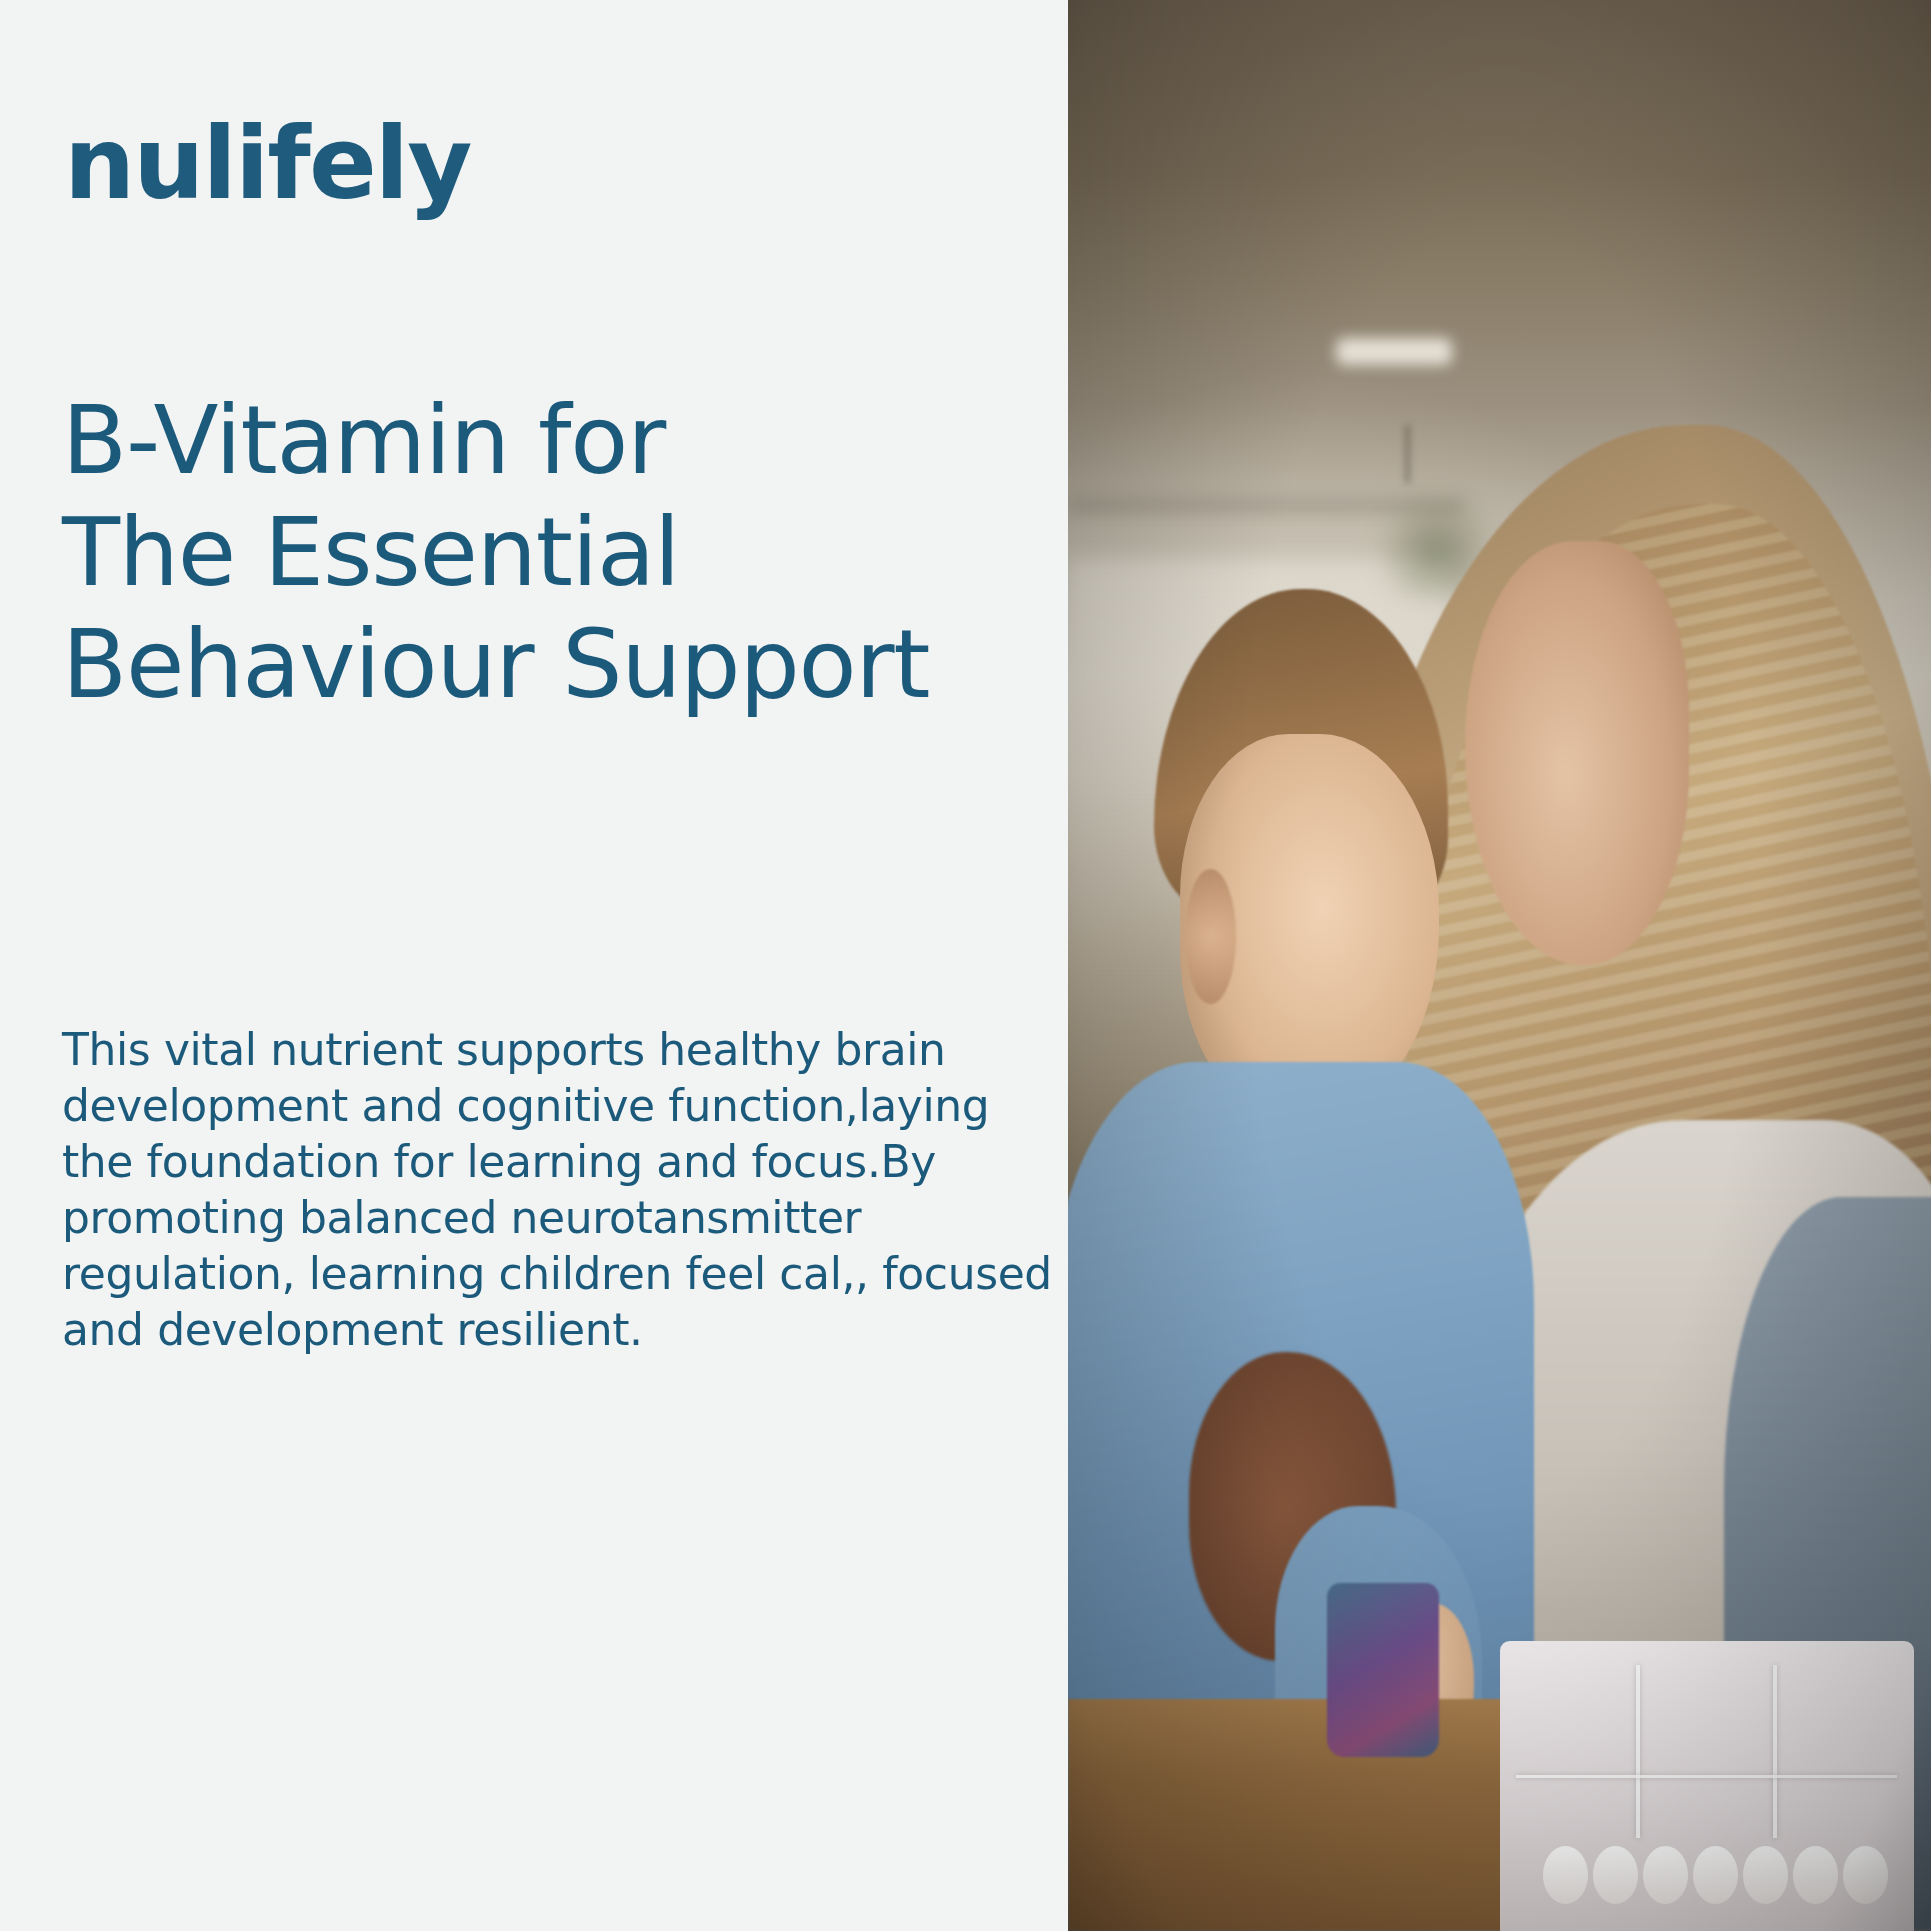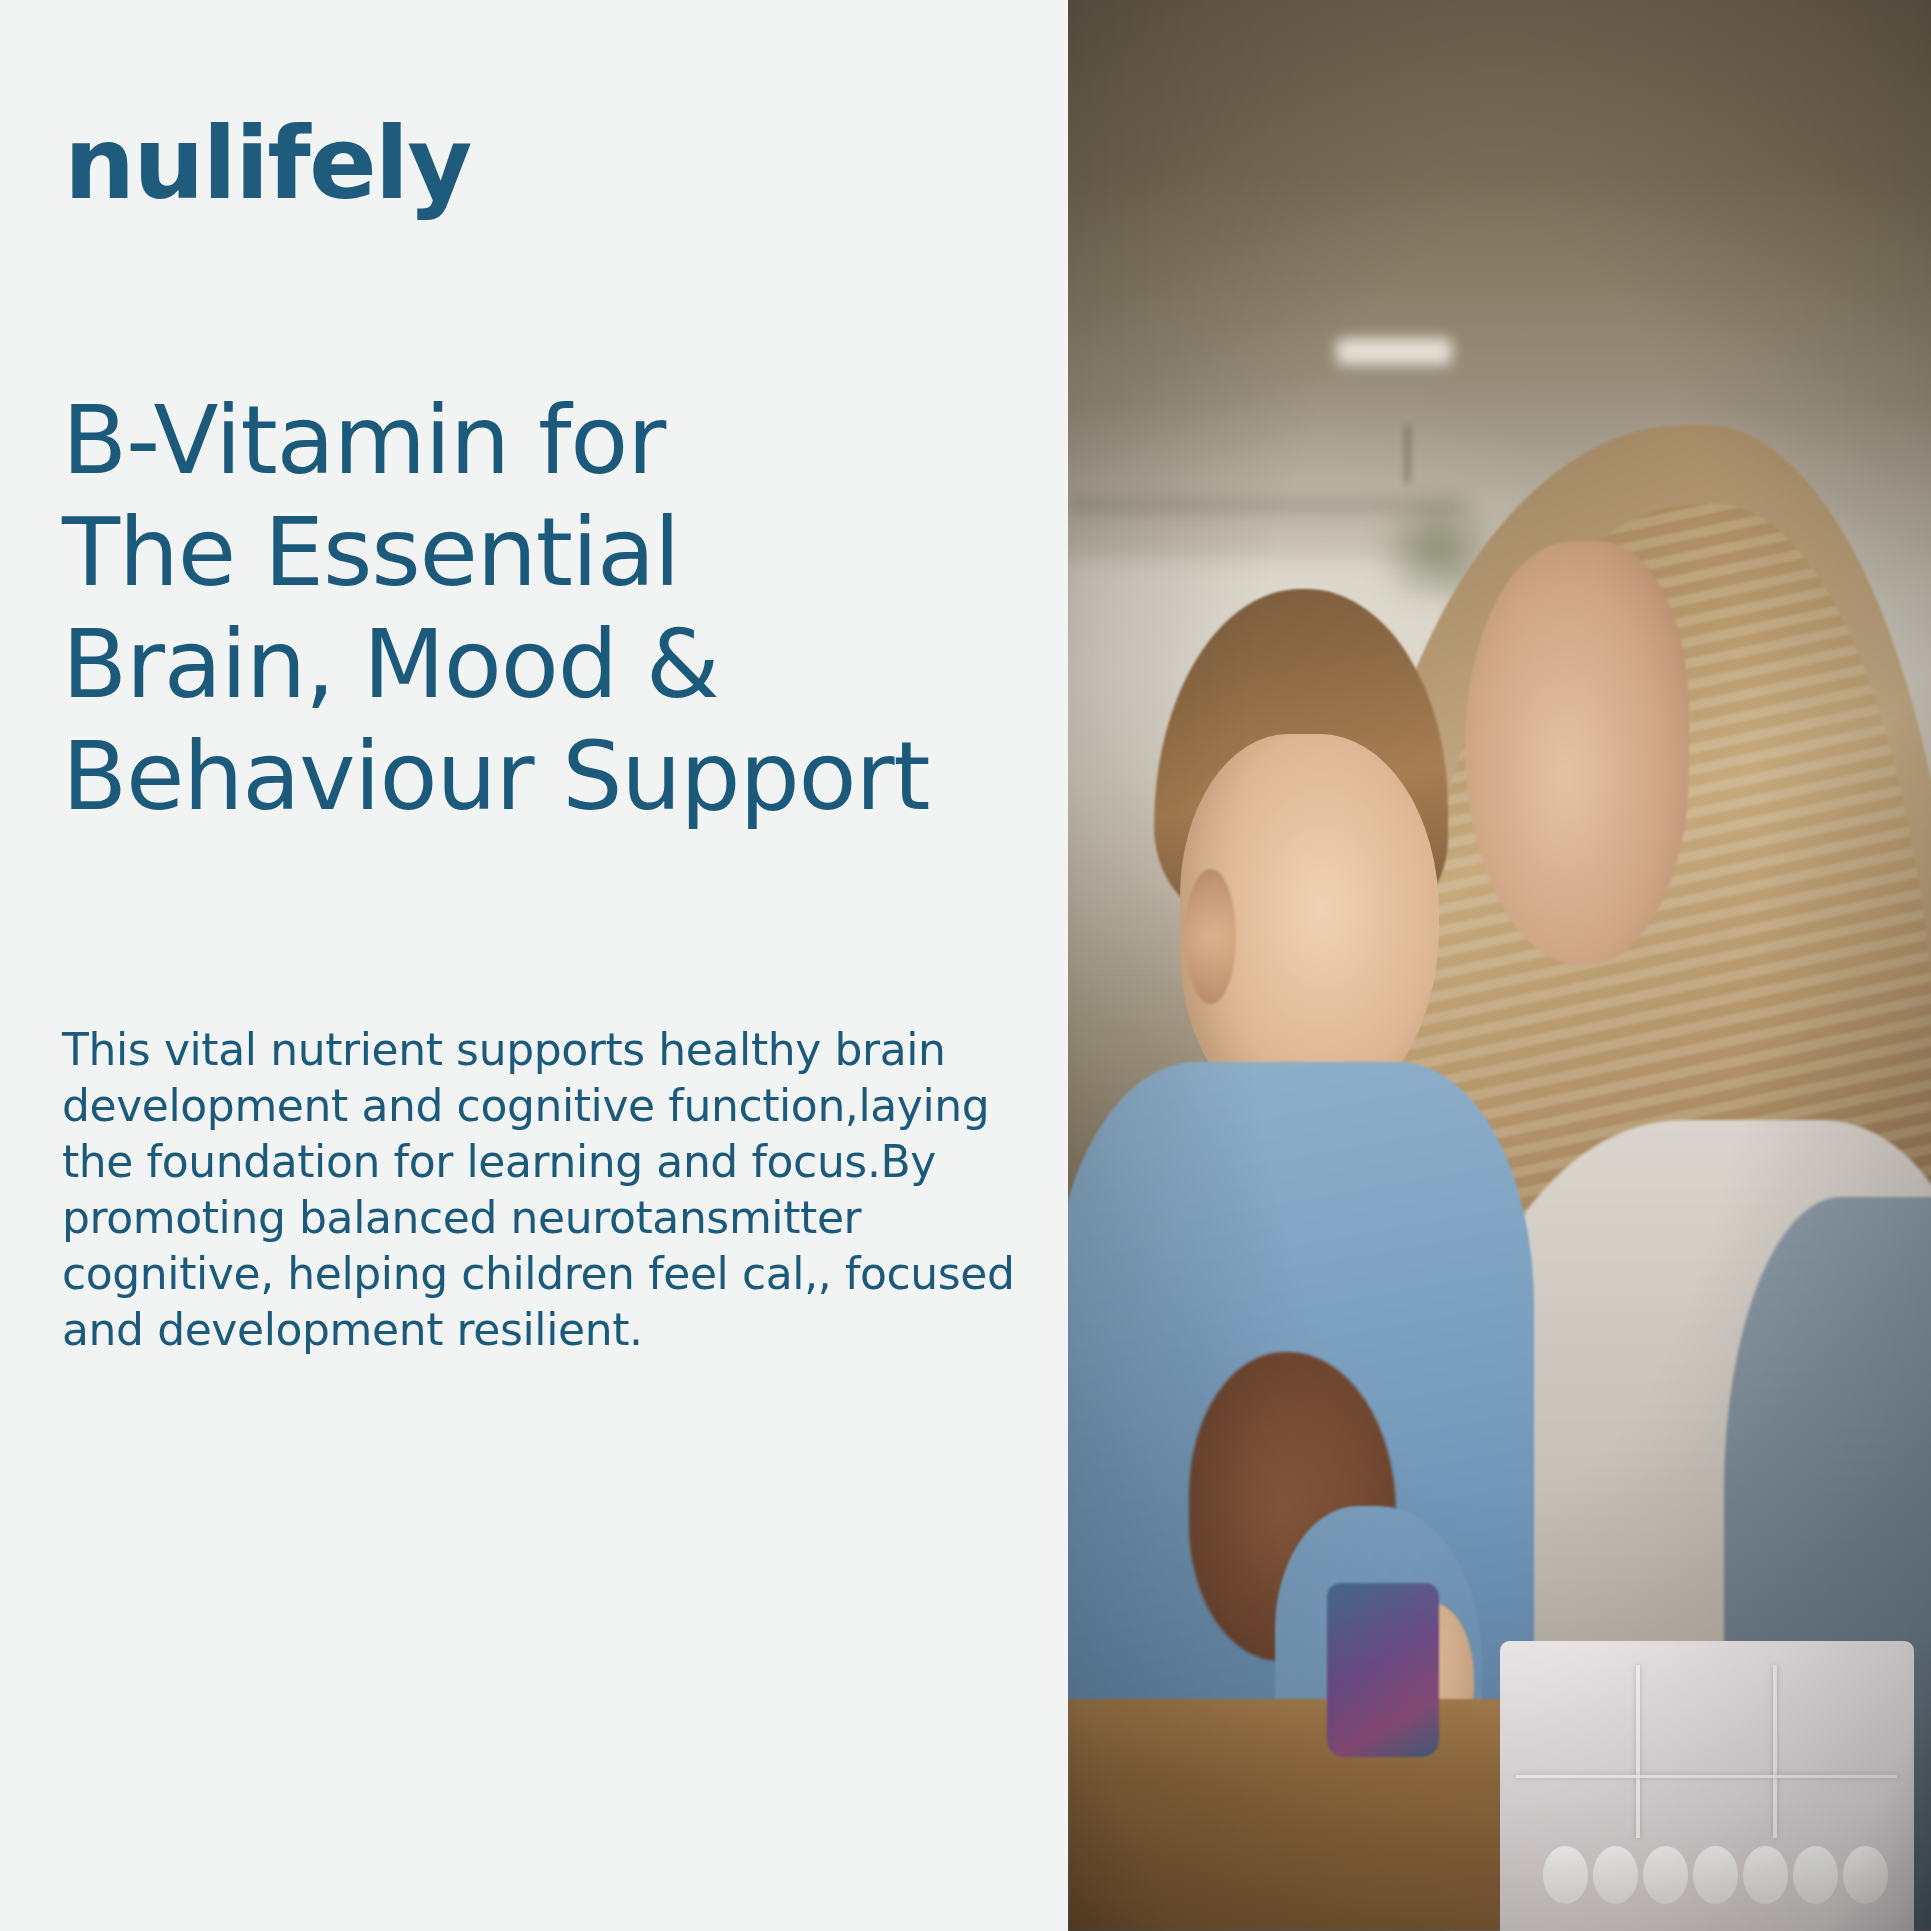--- a/index.html
+++ b/index.html
@@ -282,30 +282,29 @@
 
 <div class="poster">
 
   <section class="left-panel">
 
     <div class="brand-logo">nulifely</div>
 
     <h1 class="headline">
       <span class="hl-line">B-Vitamin for</span>
       <span class="hl-line">The Essential</span>
-      <span class="hl-line">Brain, Mood &amp;</span>
       <span class="hl-line">Behaviour Support</span>
     </h1>
 
     <p class="body-copy">
       <span class="bc-line">This vital nutrient supports healthy brain</span>
       <span class="bc-line">development and cognitive function,laying</span>
       <span class="bc-line">the foundation for learning and focus.By</span>
       <span class="bc-line">promoting balanced neurotansmitter</span>
-      <span class="bc-line">cognitive, helping children feel cal,, focused</span>
+      <span class="bc-line">regulation, learning children feel cal,, focused</span>
       <span class="bc-line">and development resilient.</span>
     </p>
 
   </section>
 
   <section class="photo-panel">
     <div class="photo">
       <div class="room-wall"></div>
       <div class="room-shelf"></div>
       <div class="room-pendant"></div>

